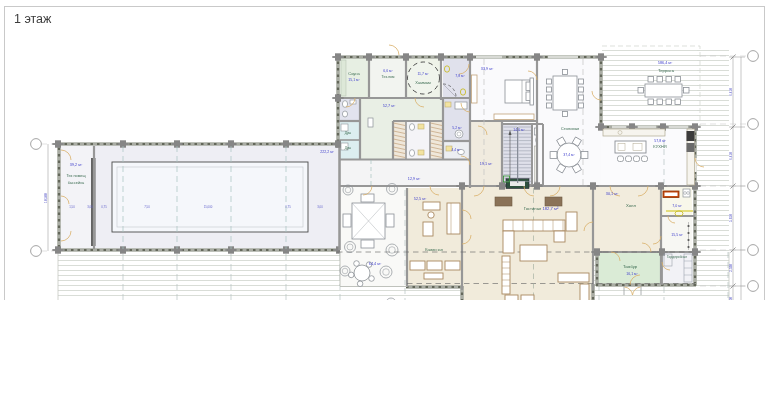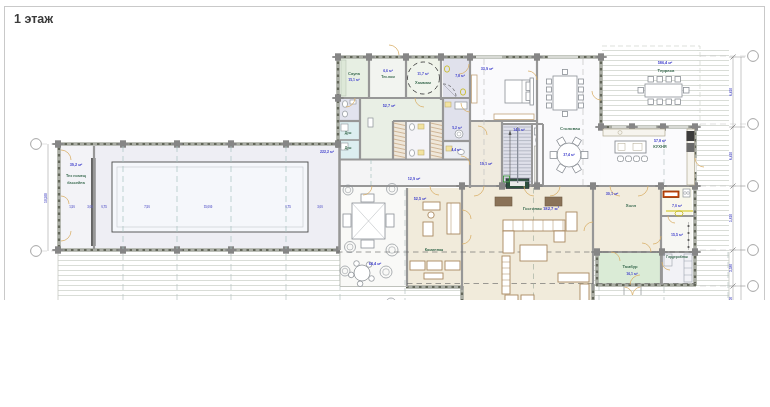--- a/index.html
+++ b/index.html
@@ -1,16 +1,16 @@
 <!DOCTYPE html>
 <html><head>
 <meta charset="utf-8">
 <style>
 html,body{margin:0;padding:0;background:#fff;}
-#page{position:relative;width:770px;height:300px;background:#ec4899;overflow:hidden;font-weight:bold;}
+#page{position:relative;width:770px;height:300px;background:#ec4899;overflow:hidden;}
 svg{position:absolute;top:0;left:0;}
 text{font-family:"Liberation Sans",sans-serif;}
 </style>
 </head>
 <body>
 <div id="page">
 <svg width="770" height="407" viewBox="0 0 770 407">
 <defs>
 <pattern id="deckH" width="10" height="5" patternUnits="userSpaceOnUse">
 <line x1="0" y1="0.5" x2="10" y2="0.5" stroke="#d5d9d2" stroke-width="0.9"></line>

